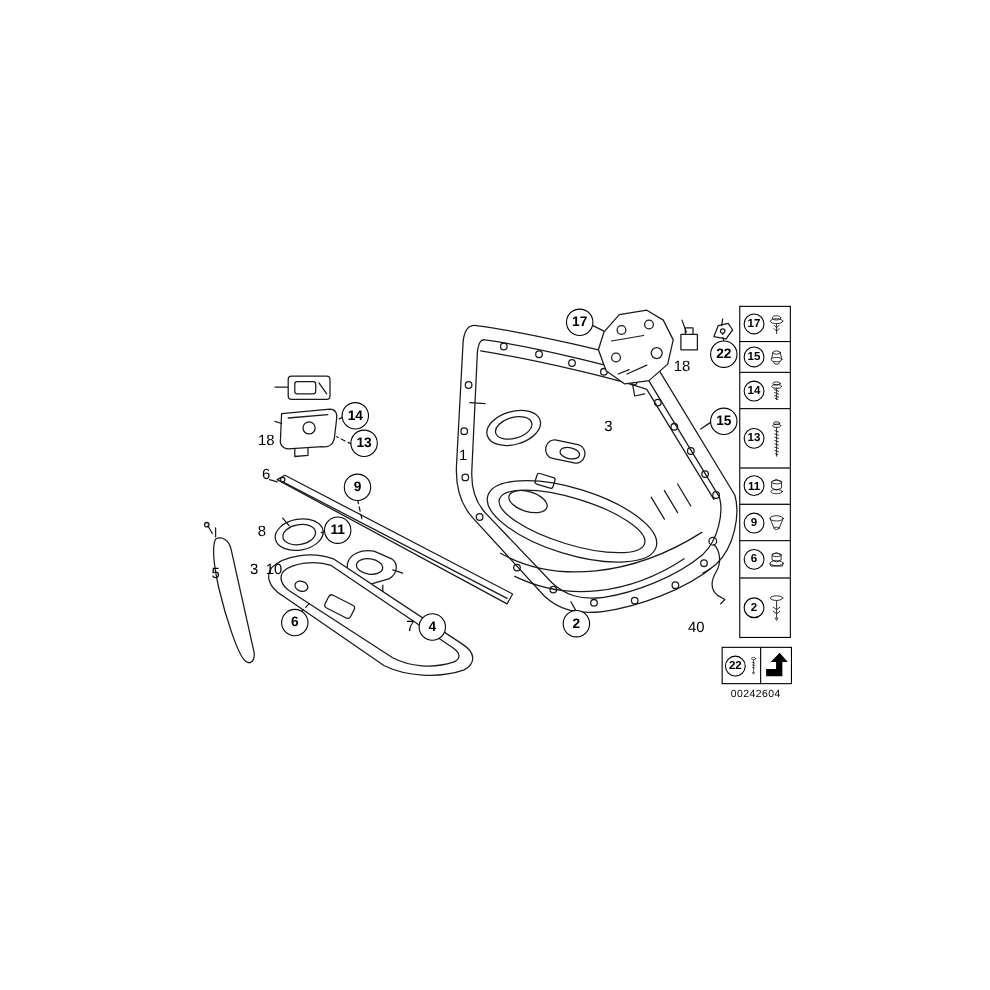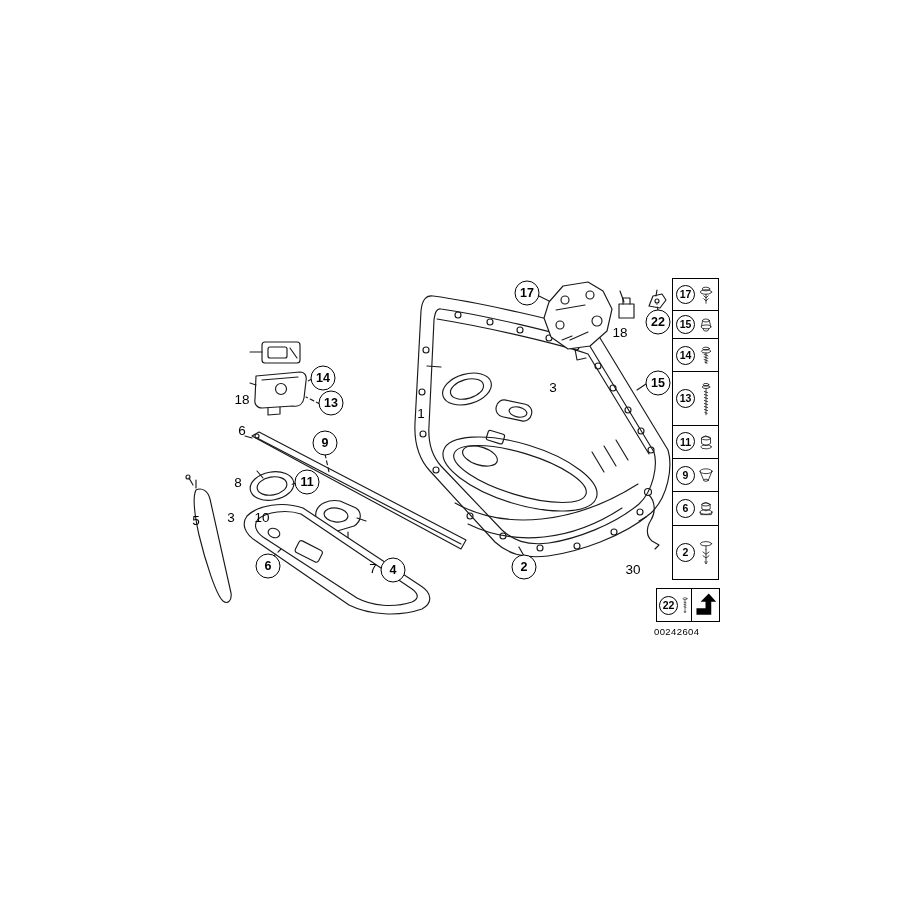--- a/index.html
+++ b/index.html
@@ -18,21 +18,21 @@
   .cell{box-sizing:border-box;border:1.3px solid #000;margin-top:-1.3px;background:#fff;
         display:flex;align-items:center;gap:2px;padding:2px 3px;}
   .cell:first-child{margin-top:0;}
   .lc{width:19px;height:19px;min-width:19px;box-sizing:border-box;border:1.4px solid #000;
       border-radius:50%;display:flex;align-items:center;justify-content:center;
       font-size:10.5px;font-weight:bold;background:#fff;line-height:1;}
   .licon{display:block;margin:0 auto;}
   .iln{stroke:#1a1a1a;stroke-width:1.1;fill:none;stroke-linecap:round;stroke-linejoin:round;}
   .bbox{position:absolute;box-sizing:border-box;border:1.3px solid #000;background:#fff;
         display:flex;align-items:center;justify-content:center;gap:3px;padding:2px;z-index:4;}
-  .diagid{position:absolute;font-size:9.5px;letter-spacing:.4px;z-index:4;}
+  .diagid{position:absolute;font-size:9.5px;letter-spacing:.4px;text-align:center;z-index:4;}
 </style>
 </head>
 <body>
 
 <div class="stage">
 
   <svg class="art" width="900" height="900" viewBox="0 0 900 900">
 
     <g>
       <path class="lnw" d="M252,436 L259,432 L466,540 L461,549 Z"></path>
@@ -173,31 +173,31 @@
 
   <div class="ct" style="left:421px;top:366px">1</div>
   <div class="co" style="left:524px;top:567px">2</div>
   <div class="ct" style="left:231px;top:470px">3</div>
   <div class="co" style="left:393px;top:570px">4</div>
   <div class="ct" style="left:196px;top:473px">5</div>
   <div class="co" style="left:268px;top:566px">6</div>
   <div class="ct" style="left:373px;top:521px">7</div>
   <div class="ct" style="left:238px;top:435px">8</div>
   <div class="co" style="left:325px;top:443px">9</div>
-  <div class="ct" style="left:262px;top:470px">10</div>
+  <div class="ct" style="left:249px;top:470px">10</div>
   <div class="co" style="left:307px;top:482px">11</div>
   <div class="ct" style="left:242px;top:383px">6</div>
   <div class="co" style="left:331px;top:403px">13</div>
   <div class="co" style="left:323px;top:378px">14</div>
   <div class="co" style="left:658px;top:383px">15</div>
   <div class="ct" style="left:553px;top:340px">3</div>
   <div class="co" style="left:527px;top:293px">17</div>
   <div class="ct" style="left:620px;top:285px">18</div>
   <div class="ct" style="left:242px;top:352px">18</div>
-  <div class="ct" style="left:633px;top:522px">30</div>
+  <div class="ct" style="left:633px;top:522px">40</div>
   <div class="ct" style="left:657px;top:278px">21</div>
   <div class="co" style="left:658px;top:322px">22</div>
 
   <div class="legend" style="left:672px;top:278px;width:47px">
 
     <div class="cell" style="height:33px">
       <span class="lc">17</span>
       <svg class="licon" width="20" height="26" viewBox="0 0 24 26">
         <ellipse class="iln" cx="12" cy="5" rx="5" ry="2.5"></ellipse>
         <ellipse class="iln" cx="12" cy="9" rx="7.5" ry="3"></ellipse>

